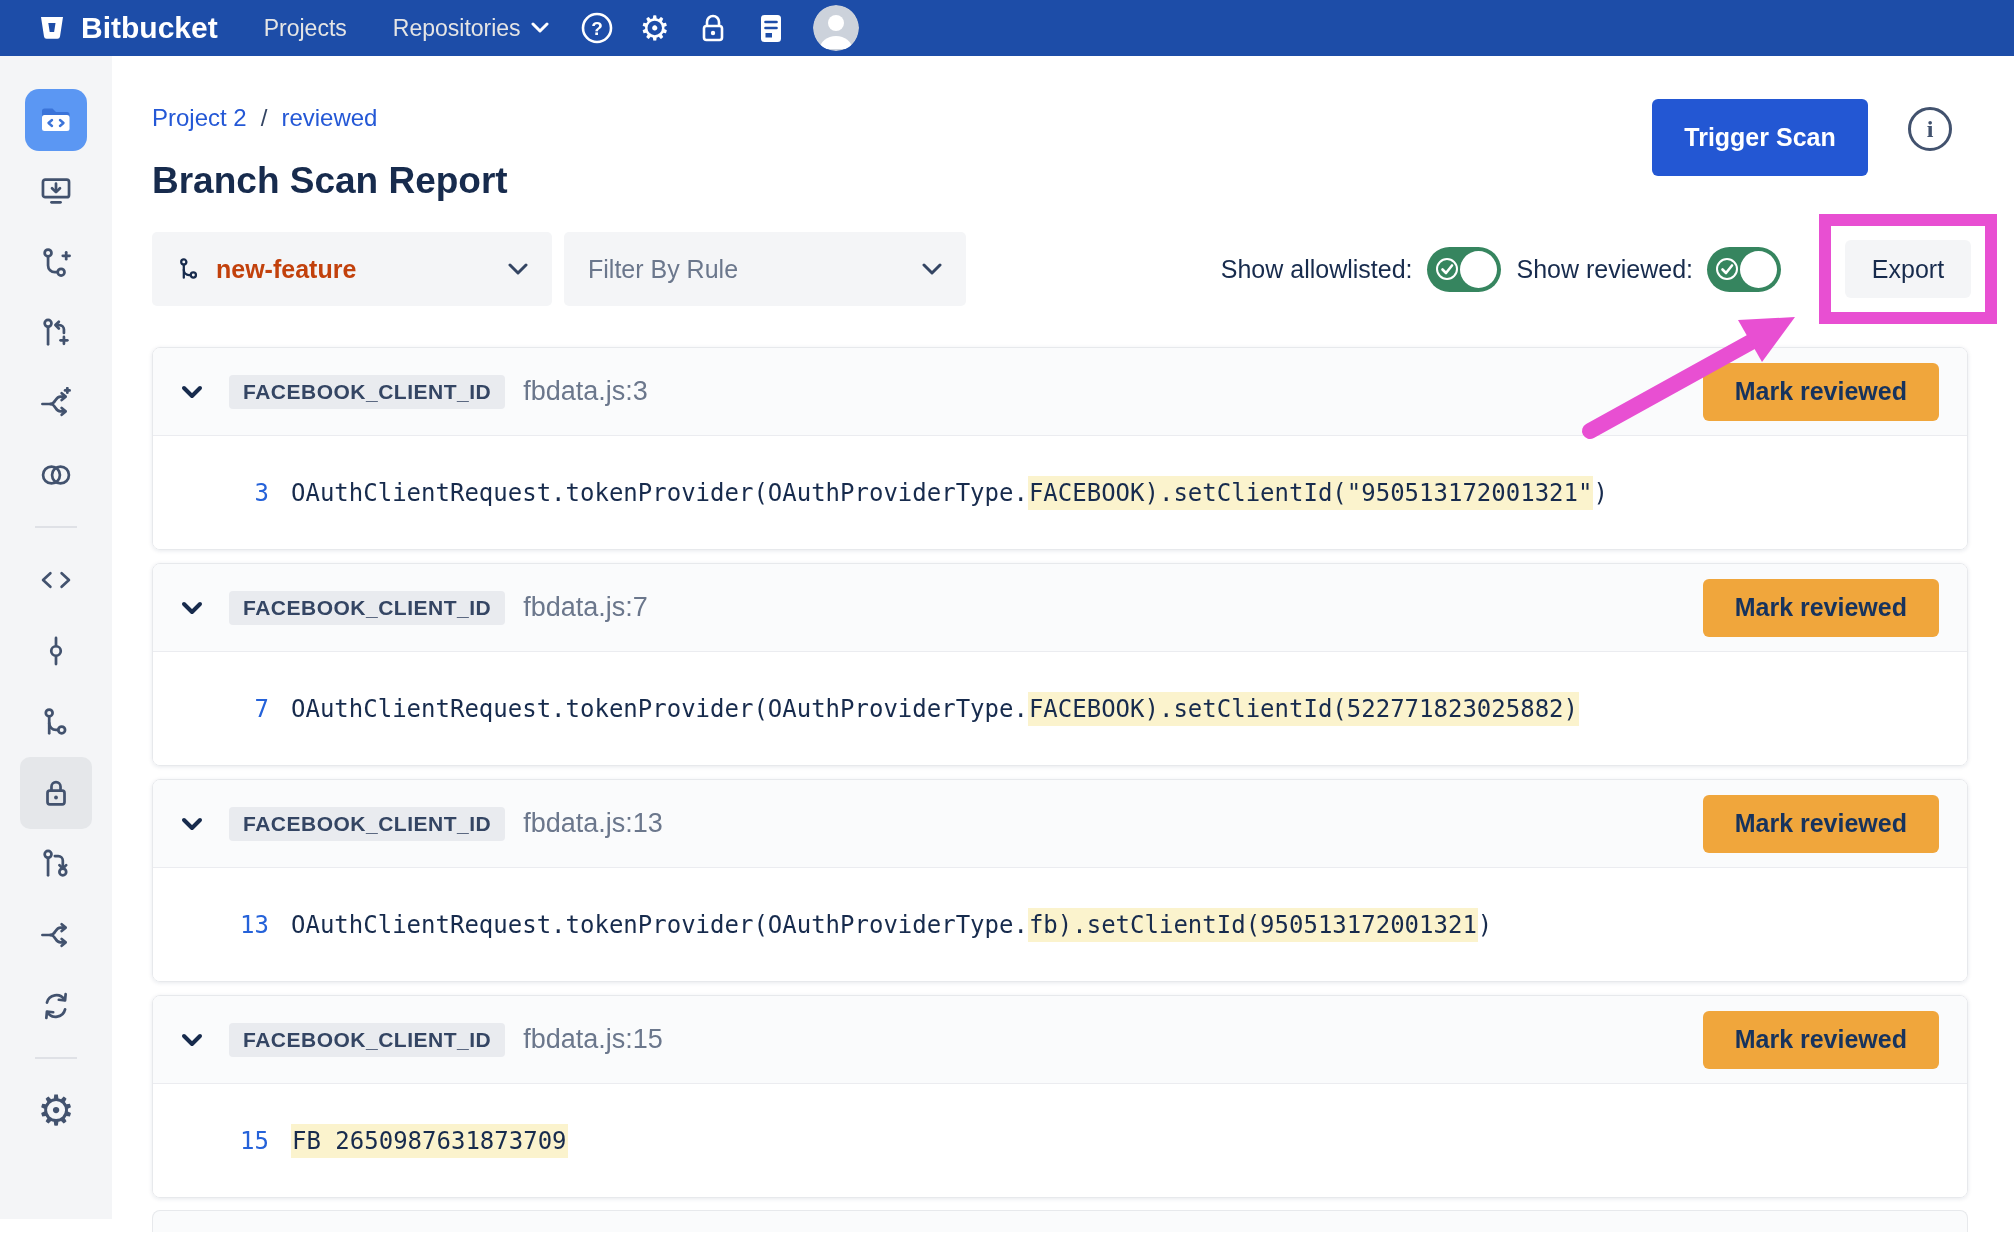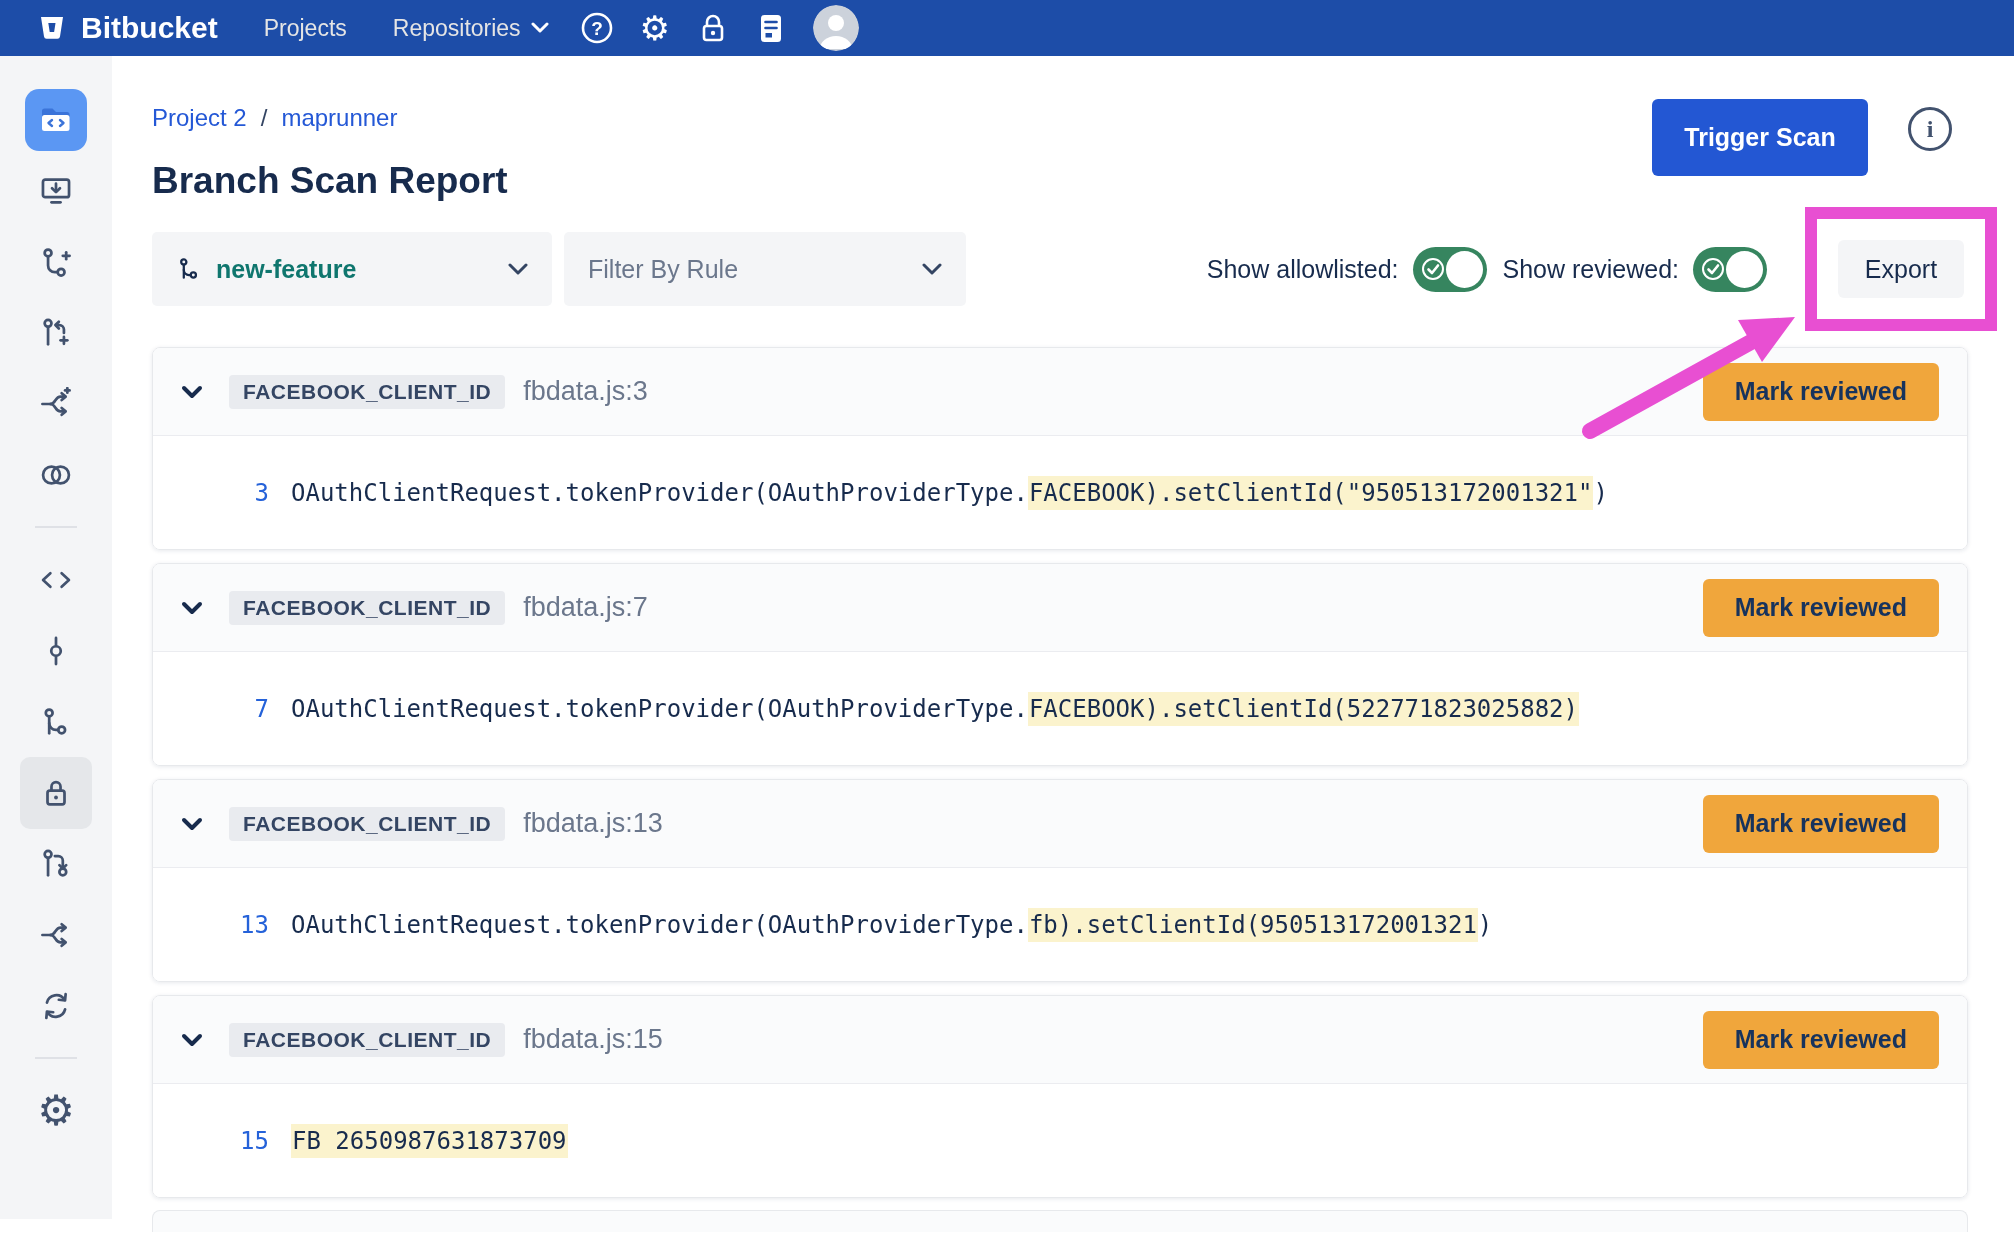--- a/index.html
+++ b/index.html
@@ -47,34 +47,34 @@
   .info-icon { position:absolute; top:51px; right:62px; width:44px; height:44px;
     border:3px solid #42526e; border-radius:50%; display:flex; align-items:center;
     justify-content:center; font-size:24px; font-weight:bold; color:#42526e;
     font-family:"Liberation Serif", serif; cursor:pointer; }
 
   
   .filter-row { margin-top:30px; display:flex; align-items:center; height:74px; }
   .dropdown { height:74px; background:#f4f5f7; border-radius:5px; display:flex;
     align-items:center; padding:0 24px; cursor:pointer; }
   .dd-branch { width:400px; }
-  .dd-branch .lbl { font-size:25px; font-weight:bold; color:#0f766e; margin-left:14px; }
+  .dd-branch .lbl { font-size:25px; font-weight:bold; color:#c2410c; margin-left:14px; }
   .dd-rule { width:402px; margin-left:12px; }
   .dd-rule .lbl { font-size:25px; color:#6b778c; }
   .dd-chevron { margin-left:auto; }
   .toggle-cluster { margin-left:auto; display:flex; align-items:center; }
   .toggle-label { font-size:25px; color:#172b4d; margin-right:14px; white-space:nowrap; }
   .toggle { width:74px; height:45px; border-radius:23px; background:#36855f;
     position:relative; display:flex; align-items:center; cursor:pointer;
     margin-right:16px; flex-shrink:0; }
   .toggle .knob { position:absolute; right:4px; top:4px; width:37px; height:37px;
     border-radius:50%; background:#fff; }
   .toggle svg { margin-left:7px; }
   .export-wrap { margin-left:22px; margin-right:-29px; border:12px solid #e84fd2;
-    padding:21px; background:#fff; flex-shrink:0; }
+    padding:14px; background:#fff; flex-shrink:0; }
   .export-btn { width:126px; height:58px; background:#f4f5f7; border-radius:6px;
     font-size:25px; color:#172b4d; display:flex; align-items:center;
     justify-content:center; cursor:pointer; }
   .annotation-arrow { position:absolute; left:1300px; top:180px; pointer-events:none; z-index:5; }
 
   
   .card { margin-top:13px; border:1px solid #e7e9ec; border-radius:8px;
     box-shadow:0 1px 4px rgba(23,43,77,0.10); overflow:hidden; }
   .card.first { margin-top:41px; }
   .card-header { height:88px; background:#fafbfc; border-bottom:1px solid #ebecf0;
@@ -306,21 +306,21 @@
     <div class="side-slot">
       <span style="font-size:42px; color:#42526e; line-height:1;">⚙</span>
     </div>
   </div>
 
   <div class="main">
 
     <div class="breadcrumb">
       <span class="crumb-link">Project 2</span>
       <span class="crumb-sep">/</span>
-      <span class="crumb-link">maprunner</span>
+      <span class="crumb-link">reviewed</span>
     </div>
 
     <div class="trigger-btn">Trigger Scan</div>
     <div class="info-icon">i</div>
 
     <div class="page-title">Branch Scan Report</div>
 
     <div class="filter-row">
       <div class="dropdown dd-branch">
         <span>

